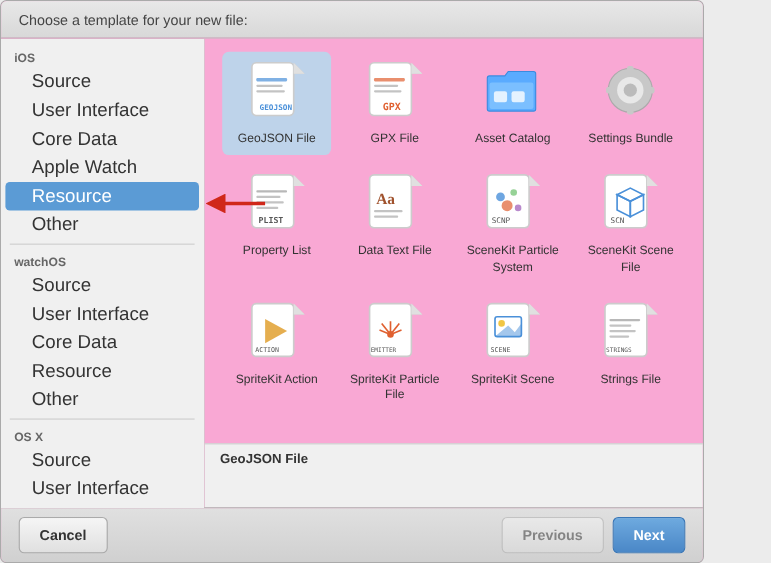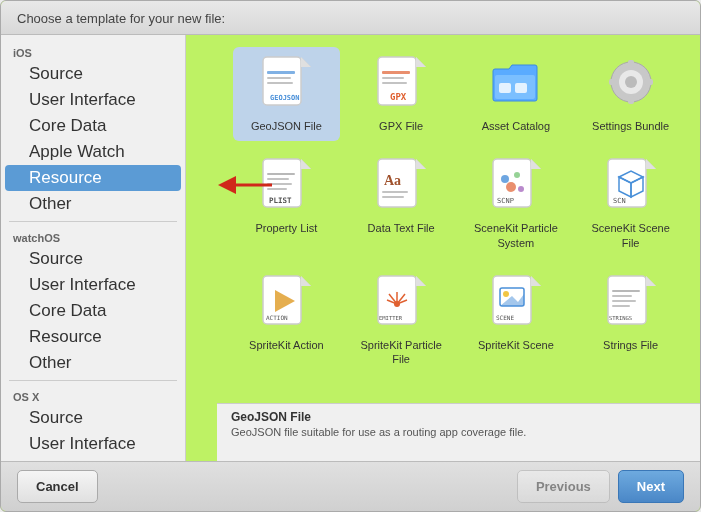--- a/index.html
+++ b/index.html
@@ -6,43 +6,42 @@
     body {
       width: 701px;
       height: 512px;
       background: #ececec;
       font-family: -apple-system, "Helvetica Neue", Arial, sans-serif;
       font-size: 13px;
       color: #333;
       overflow: hidden;
     }
     .dialog {
-      width: 701px;
+      width: 640px;
       height: 512px;
       display: flex;
       flex-direction: column;
-      background: #bef264;
+      background: #f9a8d4;
       border: 1px solid #aaa;
       border-radius: 6px;
       overflow: hidden;
     }
     .dialog-header {
       background: linear-gradient(to bottom, #e8e8e8, #d8d8d8);
       border-bottom: 1px solid #bbb;
       padding: 10px 16px 8px;
     }
     .dialog-title {
       font-size: 13px;
       color: #444;
     }
     .dialog-body {
       display: flex;
       flex: 1;
       overflow: hidden;
-      gap: 31px;
     }
     
     .sidebar {
       width: 185px;
       min-width: 185px;
       background: #f0f0f0;
       border-right: 1px solid #ccc;
       overflow-y: auto;
       padding: 6px 0;
     }
@@ -397,21 +396,20 @@
               <text x="5" y="46" font-size="5.5" fill="#555" font-family="monospace">STRINGS</text>
             </svg>
           </div>
           <span class="file-label">Strings File</span>
         </div>
 
       </div>
 
       <div class="description-bar">
         <div class="description-title">GeoJSON File</div>
-        <div class="description-text">GeoJSON file suitable for use as a routing app coverage file.</div>
       </div>
     </div>
   </div>
 
   <div class="footer">
     <button class="btn">Cancel</button>
     <div class="btn-group">
       <button class="btn disabled">Previous</button>
       <button class="btn primary">Next</button>
     </div>

